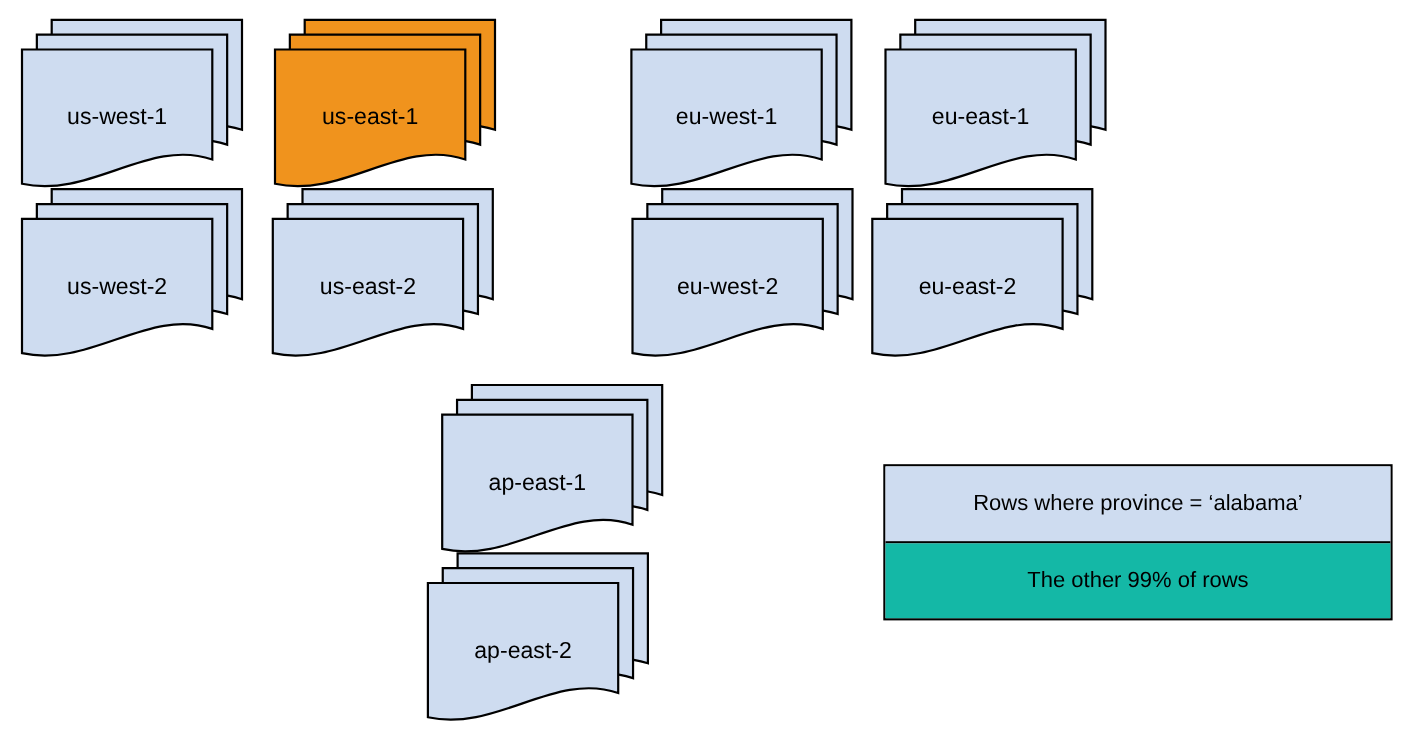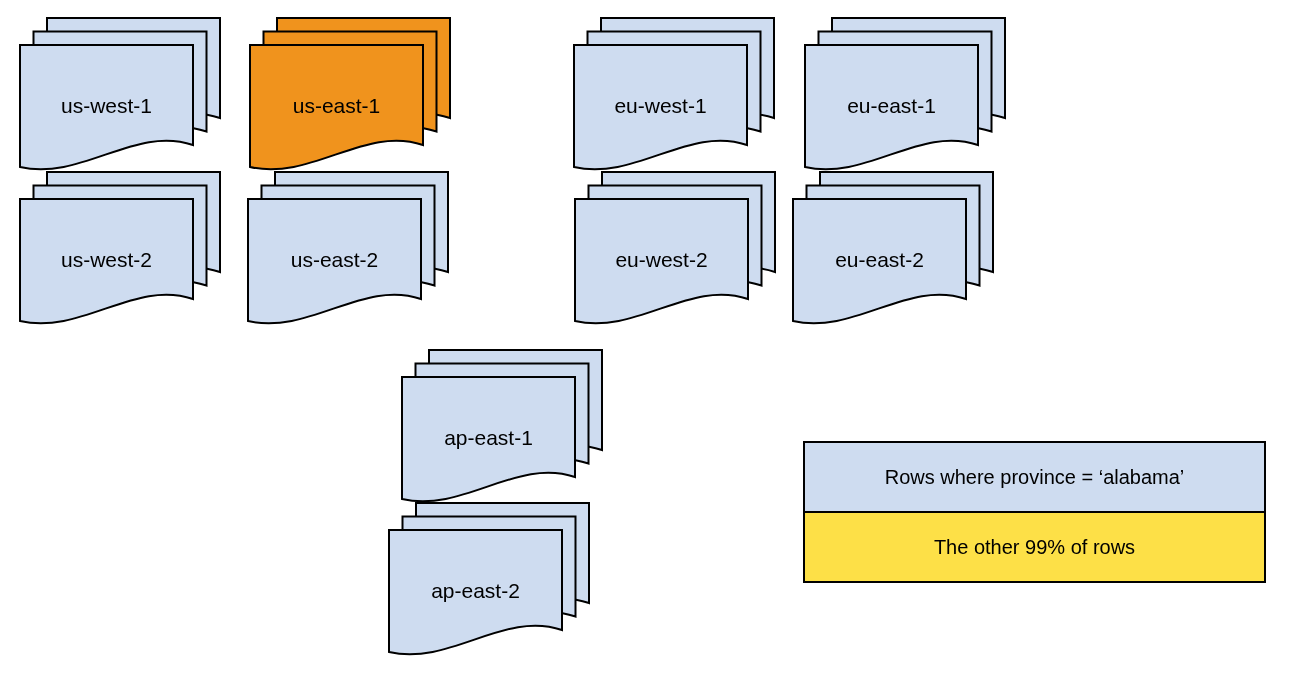--- a/index.html
+++ b/index.html
@@ -27,21 +27,21 @@
   }
   .stack-label {
     font-family: "Liberation Sans", sans-serif;
     font-size: 21px;
     fill: #000000;
     text-anchor: middle;
   }
   .legend {
     position: absolute;
     left: 803px;
-    top: 441px;
+    top: 422px;
     width: 463px;
     height: 142px;
     box-sizing: border-box;
     border: 2px solid #000000;
     display: flex;
     flex-direction: column;
   }
   .legend-row {
     flex: 1 1 auto;
     display: flex;
@@ -56,21 +56,21 @@
 </style>
 </head>
 <body>
 
 <div class="canvas">
 
   <div class="legend">
     <div class="legend-row" style="background: rgb(206, 220, 240);">
       <span>Rows where province = ‘alabama’</span>
     </div>
-    <div class="legend-row" style="background: #fde047;">
+    <div class="legend-row" style="background: #14b8a6;">
       <span>The other 99% of rows</span>
     </div>
   </div>
 
 <svg class="stack" viewBox="0 0 202 160" style="left: 20px; top: 18px;">
       <path class="page" transform="translate(27,0)" d="M0 0 L173 0 L173 100 C115 80 62 136 0 122 Z" fill="#cedcf0"></path>
       <path class="page" transform="translate(13.5,13.5)" d="M0 0 L173 0 L173 100 C115 80 62 136 0 122 Z" fill="#cedcf0"></path>
       <path class="page" transform="translate(0,27)" d="M0 0 L173 0 L173 100 C115 80 62 136 0 122 Z" fill="#cedcf0"></path>
       <text class="stack-label" x="86.5" y="95">us-west-1</text>
     </svg>

